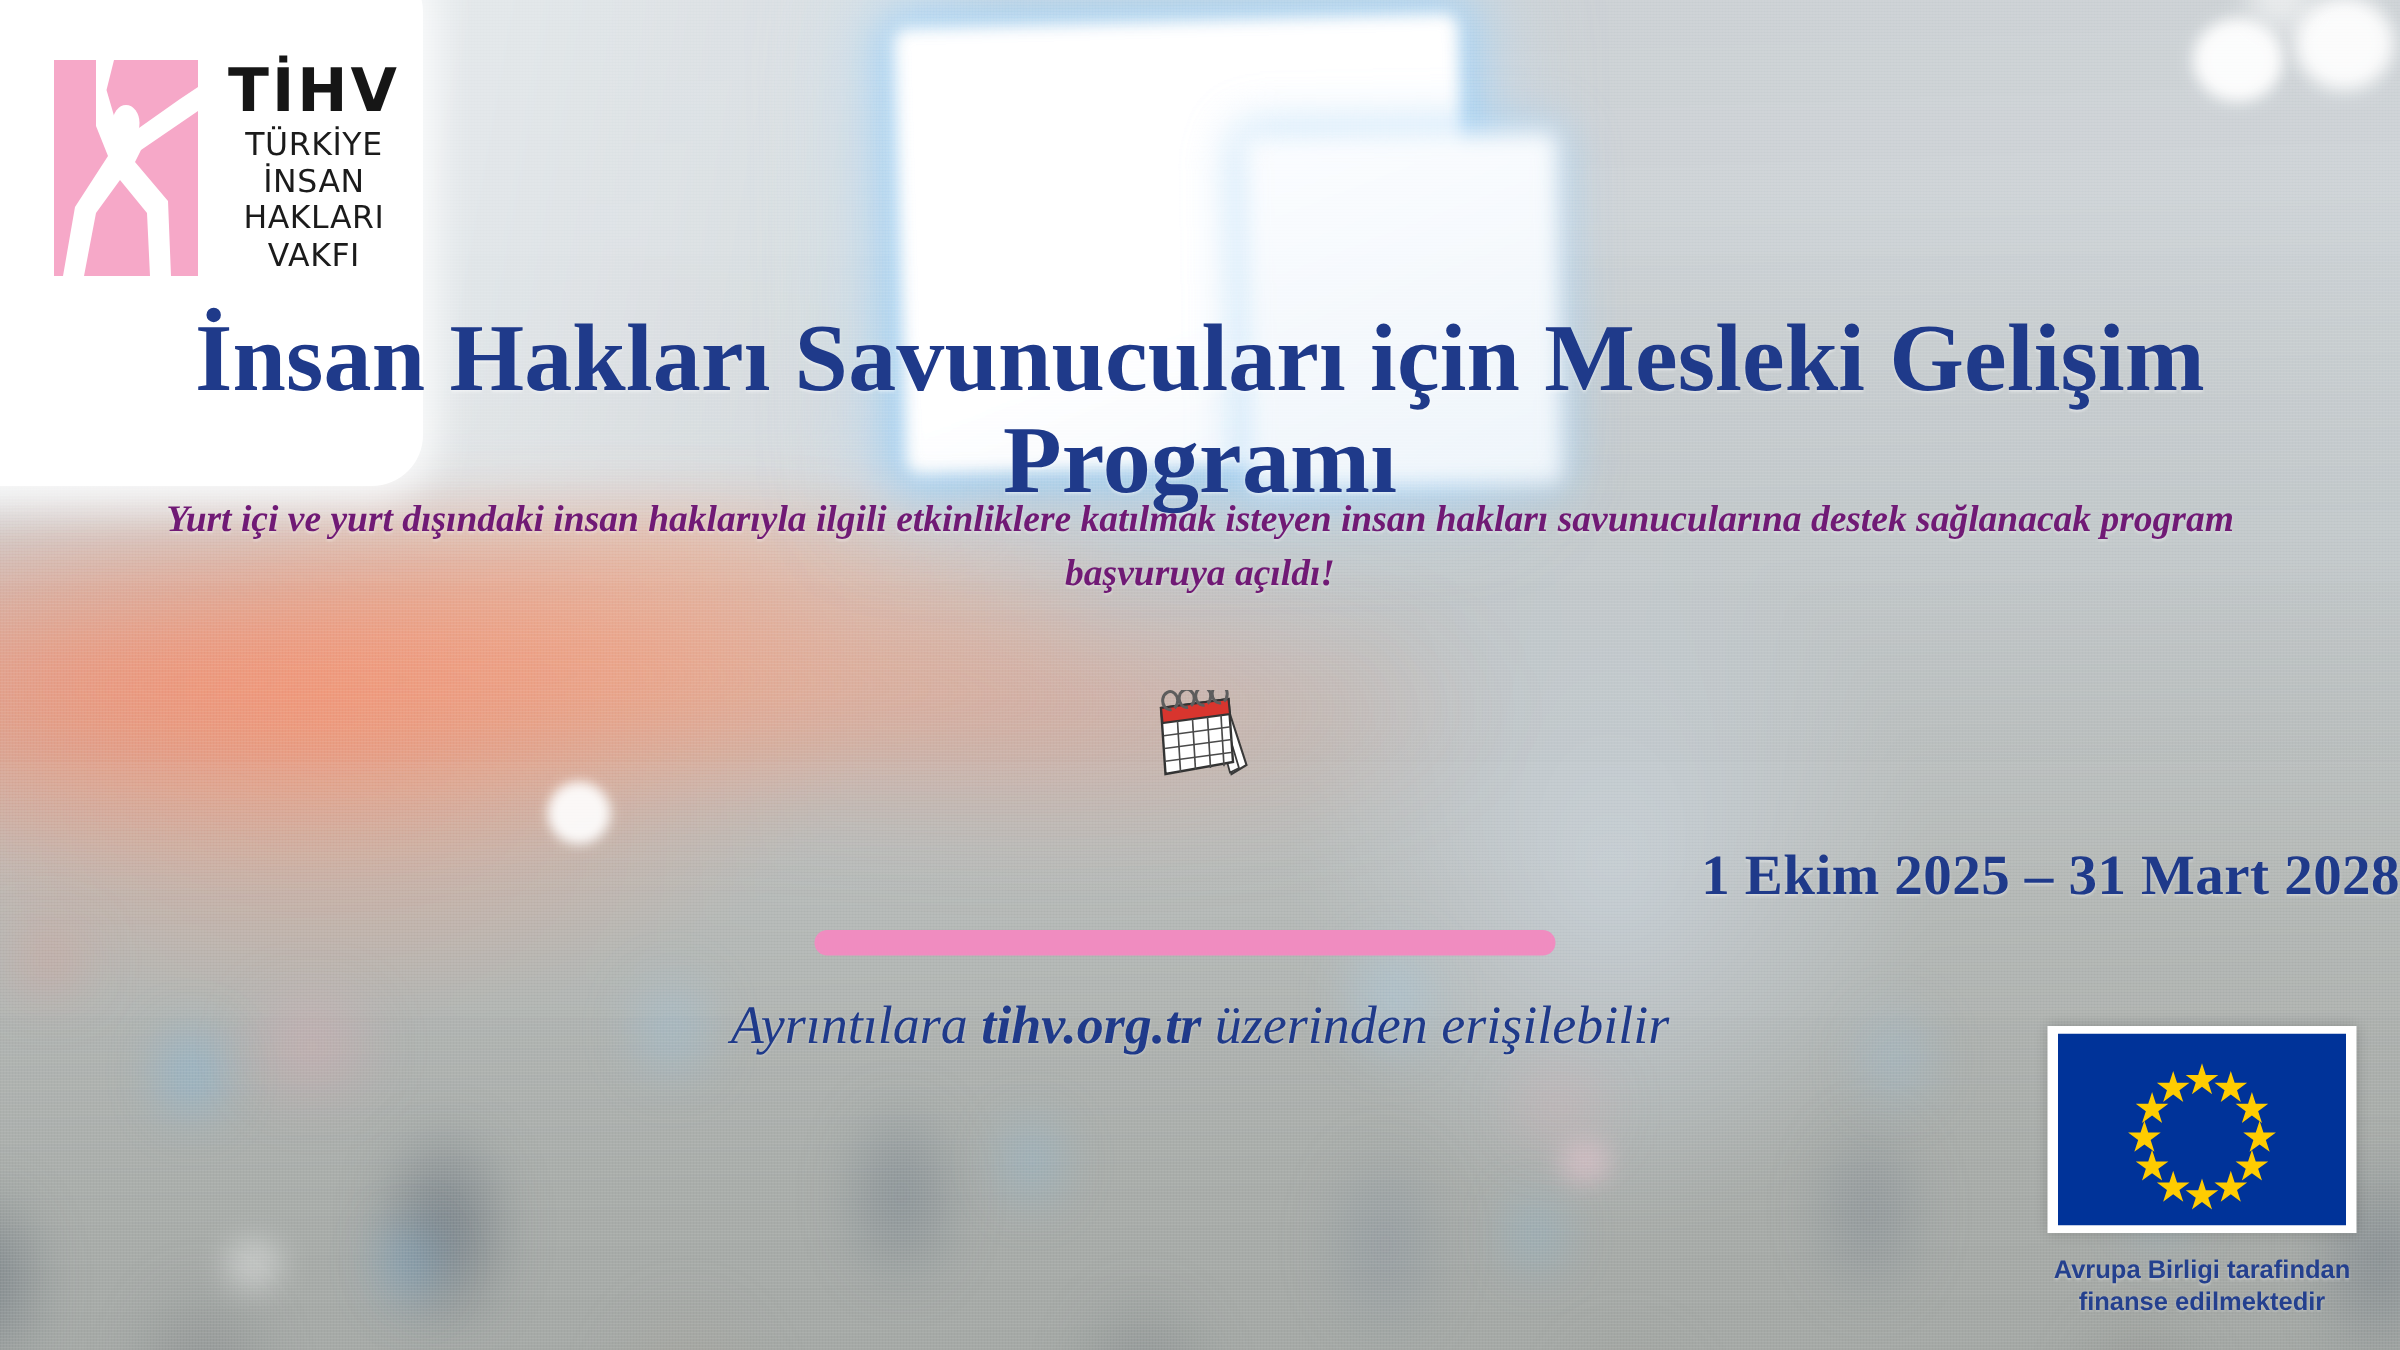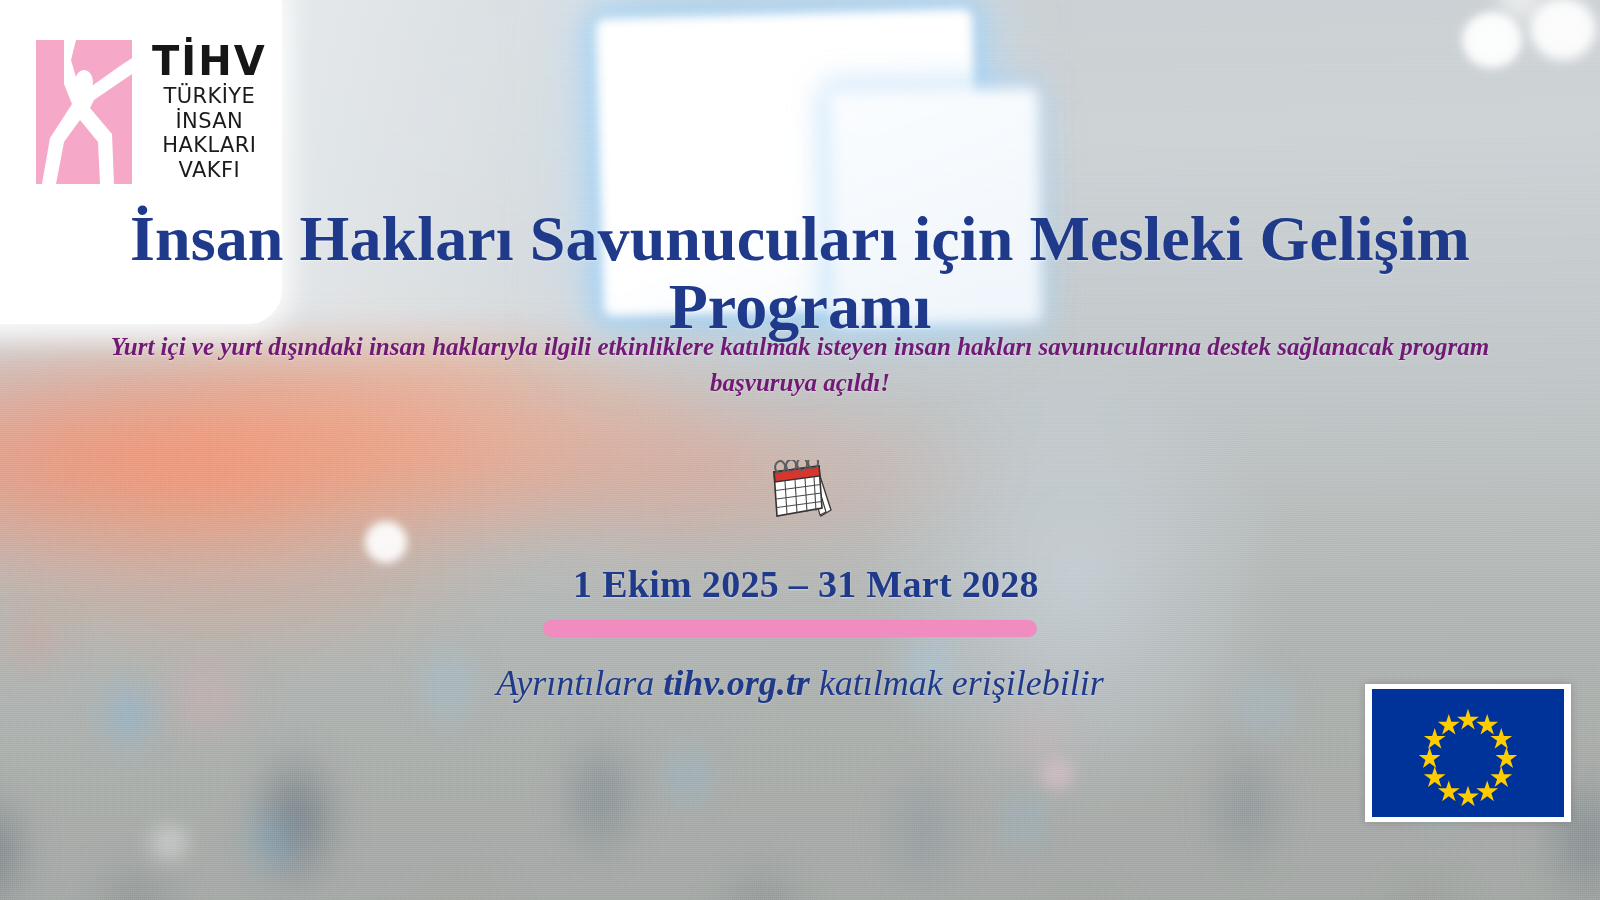--- a/index.html
+++ b/index.html
@@ -164,21 +164,21 @@
     text-shadow:0 1px 2px rgba(255,255,255,.40);
   }
 
   
   .cal-wrap{ position:absolute; left:0; right:0; top:460px; text-align:center; }
   .cal-icon{ width:72px; height:62px; display:inline-block; vertical-align:middle; }
 
   
   .dates{
     position:absolute; left:0; right:0; top:562px;
-    text-align:center;
+    text-align:right;
     font-family:"Liberation Serif", serif;
     font-weight:700; font-size:38px; letter-spacing:.3px;
     color:#1F3A8A;
     text-shadow:0 1px 2px rgba(255,255,255,.40);
     padding-left:12px;
   }
   .pink-rule{
     position:absolute; left:543px; top:620px;
     width:494px; height:17px;
     background:#F08CC0;
@@ -294,21 +294,21 @@
         <path d="M28 11.5 a5 6 0 1 1 2 -1"></path>
         <path d="M39 10 a5 6 0 1 1 2 -1"></path>
         <path d="M50 8.5 a5 6 0 1 1 2 -1"></path>
       </g>
     </svg>
   </div>
 
   <div class="dates">1 Ekim 2025 – 31 Mart 2028</div>
   <div class="pink-rule"></div>
 
-  <div class="details"><span>Ayrıntılara </span><b>tihv.org.tr</b><span> katılmak erişilebilir</span></div>
+  <div class="details"><span>Ayrıntılara </span><b>tihv.org.tr</b><span> üzerinden erişilebilir</span></div>
 
   <div class="eu">
     <div class="eu-flag">
       <svg viewBox="0 0 120 80">
         <rect width="120" height="80" fill="#003399"></rect>
         <g fill="#FFCC00">
 
           <polygon points="60,12.4 61.6,17.3 66.8,17.3 62.6,20.4 64.2,25.3 60,22.2 55.8,25.3 57.4,20.4 53.2,17.3 58.4,17.3"></polygon>
           <polygon points="72,15.6 73.6,20.5 78.8,20.5 74.6,23.6 76.2,28.5 72,25.4 67.8,28.5 69.4,23.6 65.2,20.5 70.4,20.5"></polygon>
           <polygon points="80.8,24.4 82.4,29.3 87.6,29.3 83.4,32.4 85,37.3 80.8,34.2 76.6,37.3 78.2,32.4 74,29.3 79.2,29.3"></polygon>
@@ -317,15 +317,19 @@
           <polygon points="72,57.2 73.6,62.1 78.8,62.1 74.6,65.2 76.2,70.1 72,67 67.8,70.1 69.4,65.2 65.2,62.1 70.4,62.1"></polygon>
           <polygon points="60,60.4 61.6,65.3 66.8,65.3 62.6,68.4 64.2,73.3 60,70.2 55.8,73.3 57.4,68.4 53.2,65.3 58.4,65.3"></polygon>
           <polygon points="48,57.2 49.6,62.1 54.8,62.1 50.6,65.2 52.2,70.1 48,67 43.8,70.1 45.4,65.2 41.2,62.1 46.4,62.1"></polygon>
           <polygon points="39.2,48.4 40.8,53.3 46,53.3 41.8,56.4 43.4,61.3 39.2,58.2 35,61.3 36.6,56.4 32.4,53.3 37.6,53.3"></polygon>
           <polygon points="36,36.4 37.6,41.3 42.8,41.3 38.6,44.4 40.2,49.3 36,46.2 31.8,49.3 33.4,44.4 29.2,41.3 34.4,41.3"></polygon>
           <polygon points="39.2,24.4 40.8,29.3 46,29.3 41.8,32.4 43.4,37.3 39.2,34.2 35,37.3 36.6,32.4 32.4,29.3 37.6,29.3"></polygon>
           <polygon points="48,15.6 49.6,20.5 54.8,20.5 50.6,23.6 52.2,28.5 48,25.4 43.8,28.5 45.4,23.6 41.2,20.5 46.4,20.5"></polygon>
         </g>
       </svg>
     </div>
+    <div class="eu-caption">
+      <div>Avrupa Birligi tarafindan</div>
+      <div>finanse edilmektedir</div>
+    </div>
   </div>
 
 </div>
 
 </body></html>

